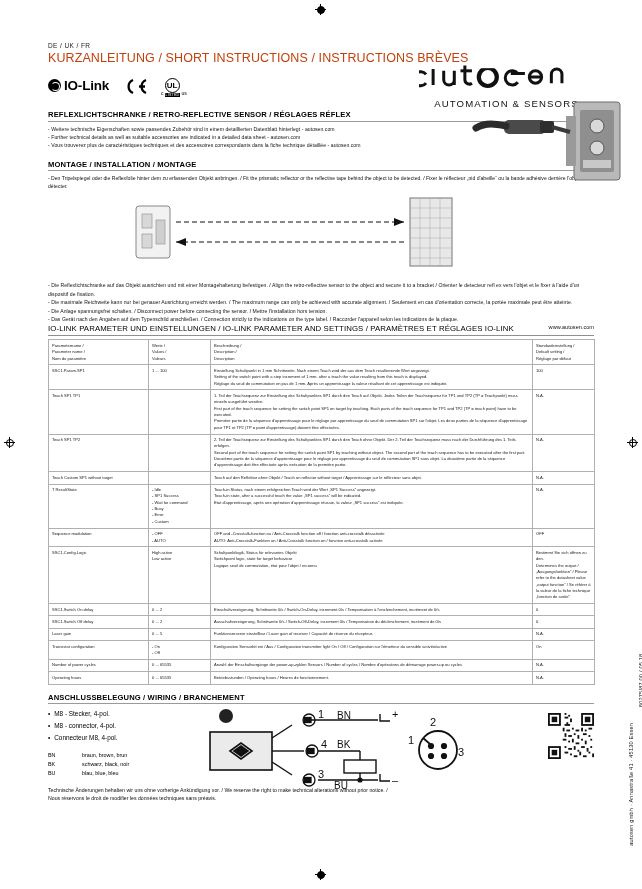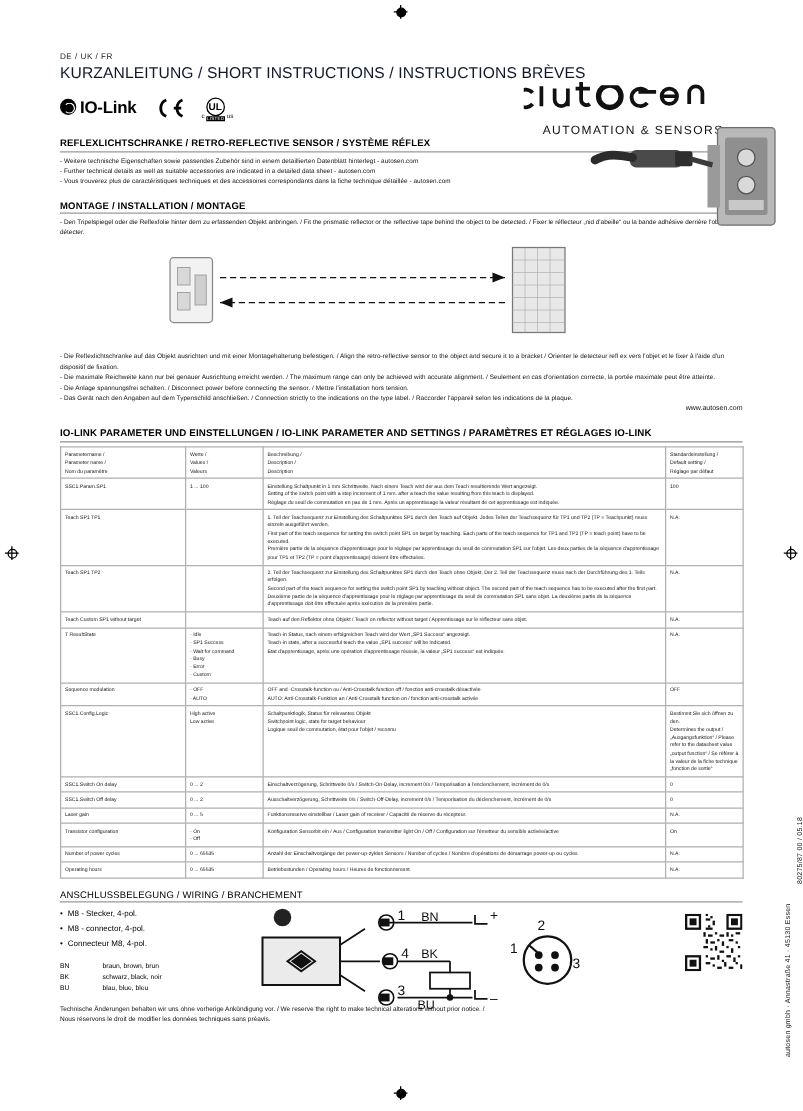--- a/index.html
+++ b/index.html
@@ -24,21 +24,21 @@
   .reg.filled i { background:#000; }
   .reg-top { left:315px; top:4px; }
   .reg-bottom { left:315px; top:869px; }
   .reg-left { left:4px; top:437px; }
   .reg-right { left:627px; top:437px; }
 
   .content { position:absolute; left:48px; top:42px; width:546px; }
 
   .langline { font-size:6.5px; letter-spacing:.4px; color:#222; margin-bottom:2px; }
   .prodcode { font-size:22px; font-weight:bold; letter-spacing:.3px; line-height:1.05; }
-  .subtitle { font-size:12.5px; letter-spacing:.1px; color:#0f172a; margin-top:1px; font-weight:300; }
+  .subtitle { font-size:12.5px; letter-spacing:.1px; color:#c2410c; margin-top:1px; font-weight:300; }
 
   
   .logo-wrap { position:absolute; right:0; top:20px; width:175px; text-align:center; }
   .logo-mark { height:30px; }
   .logo-sub { font-size:9.6px; letter-spacing:1.15px; color:#111; margin-top:2px; }
 
   
   .badges { display:flex; align-items:flex-start; gap:13px; margin-top:13px; height:22px; }
   .iolink { display:flex; align-items:center; font-size:13.5px; font-weight:bold; letter-spacing:-.2px;}
   .iolink .dot { width:13px; height:13px; border-radius:50%; background:#000; display:inline-block;
@@ -59,32 +59,32 @@
   .bullets { margin-top:3px; }
   .bl { font-size:5.1px; line-height:1.65; color:#111; letter-spacing:.05px; }
   .bl:before { content:"- "; }
 
   .para { font-size:5.1px; line-height:1.6; color:#111; margin-top:3px; }
 
   
   .illus { position:relative; height:86px; margin-top:2px; }
 
   
-  .iohead { font-size:7.8px; font-weight:bold; letter-spacing:.1px; margin-top:19px;
+  .iohead { font-size:7.8px; font-weight:normal; letter-spacing:.1px; margin-top:1px;
             padding-bottom:2px; border-bottom:0.9px solid #8f8f8f; }
   table.io { width:100%; border-collapse:collapse; margin-top:3px; table-layout:fixed; }
   table.io td, table.io th { border:0.6px solid #b0b0b0; vertical-align:top;
             padding:2.5px 3px 2.5px 3px; font-size:4.1px; line-height:1.55; color:#1a1a1a;
             text-align:left; font-weight:normal; }
   table.io th { font-size:4.1px; }
   .c1 { width:100px; } .c2 { width:62px; } .c3 { width:322px; } .c4 { width:62px; }
   .vals div { white-space:nowrap; }
 
   
-  .wirehead { font-size:7.6px; font-weight:normal; letter-spacing:.15px; margin-top:8px;
+  .wirehead { font-size:7.6px; font-weight:bold; letter-spacing:.15px; margin-top:8px;
               padding-bottom:1.5px; border-bottom:0.8px solid #9a9a9a; }
   .wirebullets { margin-top:4px; font-size:6.4px; line-height:1.85; }
   .wirebullets span.b { margin-right:4px; }
   .legend { margin-top:7px; font-size:5.4px; line-height:1.7; }
   .legend tr td:first-child { width:34px; }
   table.legend { border-collapse:collapse; }
   table.legend td { padding:0; font-size:5.4px; }
 
   .footnote { font-size:5.2px; line-height:1.6; margin-top:8px; color:#111; }
 
@@ -155,21 +155,21 @@
       <div class="ul">
         <span class="sidec">c</span>
         <span style="display:inline-block;text-align:center;margin:0 1px;">
           <span class="ring">UL</span>
           <span class="listed" style="display:block;background:#000;color:#fff;padding:0 1px;">LISTED</span>
         </span>
         <span class="sidec">us</span>
       </div>
     </div>
 
-    <div class="sechead">REFLEXLICHTSCHRANKE / RETRO-REFLECTIVE SENSOR / SYSTÈME RÉFLEX</div>
+    <div class="sechead">REFLEXLICHTSCHRANKE / RETRO-REFLECTIVE SENSOR / RÉGLAGES RÉFLEX</div>
     <div class="bullets">
       <div class="bl">Weitere technische Eigenschaften sowie passendes Zubehör sind in einem detaillierten Datenblatt hinterlegt   - autosen.com</div>
       <div class="bl">Further technical details as well as suitable accessories are indicated in a detailed data  sheet - autosen.com</div>
       <div class="bl">Vous trouverez plus de caractéristiques techniques et des accessoires correspondants dans la fiche technique détaillée - autosen.com</div>
     </div>
 
     <div class="sechead">MONTAGE / INSTALLATION / MONTAGE</div>
     <div class="para">- Den Tripelspiegel oder die Reflexfolie hinter dem zu erfassenden Objekt anbringen. / Fit the prismatic reflector or the reflective tape behind the object to be detected. / Fixer le réflecteur „nid d'abeille“ ou la bande adhésive derrière l'objet à détecter.</div>
 
     <div class="illus">

